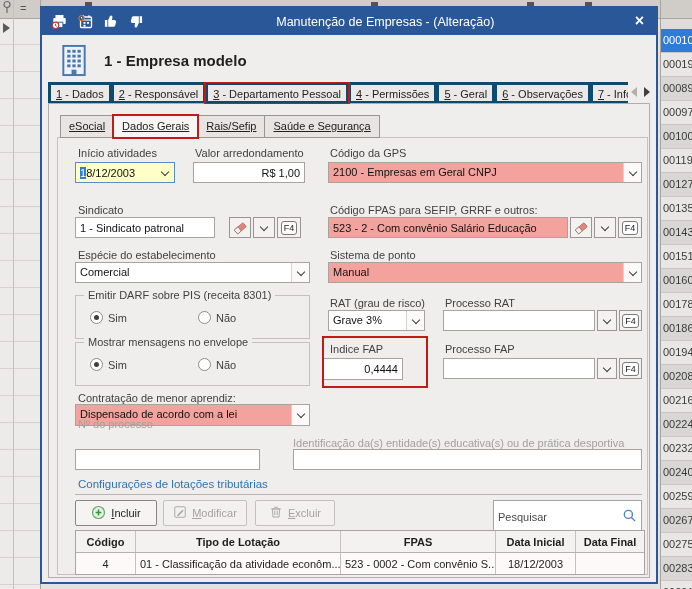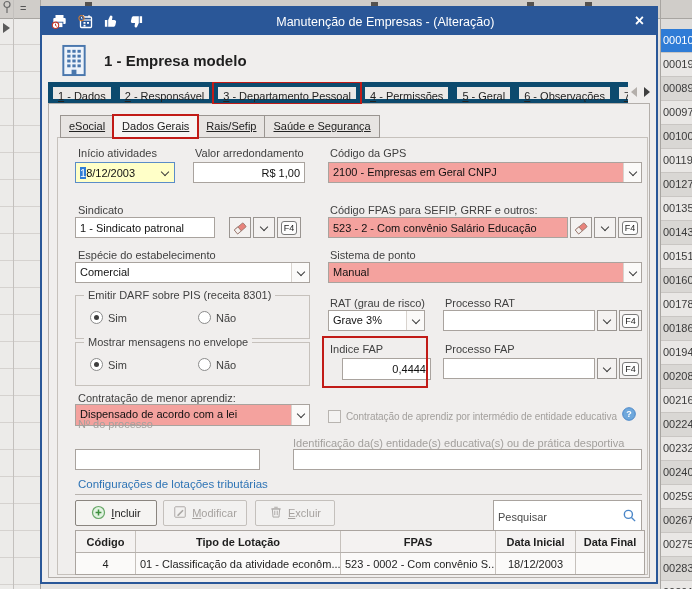--- a/index.html
+++ b/index.html
@@ -29,21 +29,21 @@
     border:2px solid #2a5798;box-sizing:border-box;}
   .titlebar{position:absolute;left:0;top:0;right:0;height:27px;background:#2a5798;display:flex;align-items:center;}
   .tb-icons{display:flex;align-items:center;gap:9px;padding-left:9px;}
   .tb-icons svg{display:block;}
   .tb-title{flex:1;text-align:center;color:#fff;font-weight:normal;font-size:12.5px;white-space:nowrap;overflow:hidden;}
   .tb-close{color:#fff;font-weight:bold;font-size:16px;padding:0 12px 2px 8px;cursor:default;line-height:1;}
   .company-icon{position:absolute;left:17px;top:36px;}
   .company-name{position:absolute;left:62px;top:44px;font-size:15px;font-weight:bold;color:#1f1f1f;white-space:nowrap;}
   
   .tabs{position:absolute;left:6px;top:74px;width:580px;height:22px;display:flex;overflow:hidden;}
-  .tab{padding:3px 5px 4px;border:5px solid #0c4a6e;margin-left:-1px;background:#ebe8e6;font-size:11px;color:#222;white-space:nowrap;box-sizing:border-box;}
+  .tab{padding:3px 5px 4px;border:3px solid #0c4a6e;margin-left:-1px;background:#ebe8e6;font-size:11px;color:#222;white-space:nowrap;box-sizing:border-box;}
   .tab:first-child{margin-left:0;}
   .tab .mn{text-decoration:underline;}
   .tab.hl{outline:2px solid #c11b17;outline-offset:-1px;z-index:2;position:relative;}
   .tarrow{position:absolute;top:79px;width:0;height:0;border-top:5px solid transparent;border-bottom:5px solid transparent;}
   .tarrow.left{left:589px;border-right:6px solid #b4afab;}
   .tarrow.right{left:602px;border-left:6px solid #3f3f3f;}
   
   .page{position:absolute;left:6px;top:95px;width:602px;height:475px;border:1px solid #b3aeaa;background:#f0eeed;box-sizing:border-box;}
   .content{position:absolute;left:15px;top:129px;width:591px;height:438px;border:1px solid #c6c1bc;box-sizing:border-box;}
   .subtabs{position:absolute;left:18px;top:107px;display:flex;z-index:3;}
@@ -335,51 +335,41 @@
   <div class="grp" style="left:33px;top:334px;width:235px;height:44px">
     <span class="cap">Mostrar mensagens no envelope</span>
   </div>
   <div class="radio on" style="left:48px;top:350px"></div>
   <div class="lbl" style="left:66px;top:351px">Sim</div>
   <div class="radio" style="left:156px;top:350px"></div>
   <div class="lbl" style="left:174px;top:351px">Não</div>
 
   <div class="redbox" style="left:280px;top:328px;width:106px;height:52px"></div>
   <div class="lbl" style="left:288px;top:335px">Indice FAP</div>
-  <div class="field right" style="left:300px;top:350px;width:89px;height:22px">
+  <div class="field right" style="left:281px;top:350px;width:80px;height:22px">
       <span>0,4444</span>
     </div>
 
   <div class="lbl" style="left:403px;top:335px">Processo FAP</div>
   <div class="field" style="left:401px;top:350px;width:152px">
       <span></span>
     </div>
   <div class="sbtn" style="left:555px;top:350px;width:20px">
       <span class="chev"></span>
     </div>
   <div class="sbtn" style="left:577px;top:350px;width:23px">
       <span class="f4key">F4</span>
     </div>
 
   <div class="lbl" style="left:36px;top:384px">Contratação de menor aprendiz:</div>
   <div class="combo pink" style="left:33px;top:396px;width:235px;height:22px">
     <div class="cval">Dispensado de acordo com a lei</div>
       <div class="cbtn">
         <span class="chev"></span>
       </div>
-  </div>
-  <div class="cbrow" style="left:286px;top:399px;width:316px">
-    <span class="cbox"></span>
-    <span class="cblbl">Contratação de aprendiz por intermédio de entidade educativa</span>
-    <span>
-      <svg width="14" height="14" viewBox="0 0 14 14">
-          <circle cx="7" cy="7" r="6.3" fill="#6fa8dc" stroke="#4a86c8"></circle>
-          <text x="7" y="10.2" font-size="9" text-anchor="middle" fill="#fff" font-weight="bold" font-family="Liberation Sans, sans-serif">?</text>
-        </svg>
-    </span>
   </div>
 
   <div class="lbl dis" style="left:36px;top:410px">Nº do processo</div>
   <div class="field" style="left:33px;top:441px;width:185px">
       <span></span>
     </div>
   <div class="lbl dis" style="left:251px;top:429px">Identificação da(s) entidade(s) educativa(s) ou de prática desportiva</div>
   <div class="field" style="left:251px;top:441px;width:349px">
       <span></span>
     </div>

